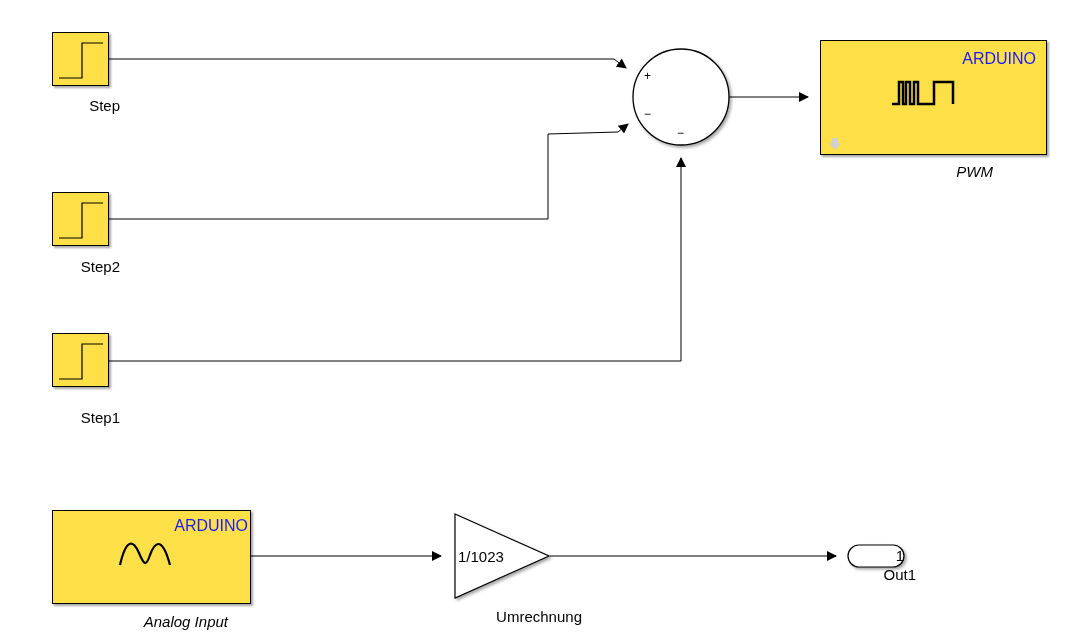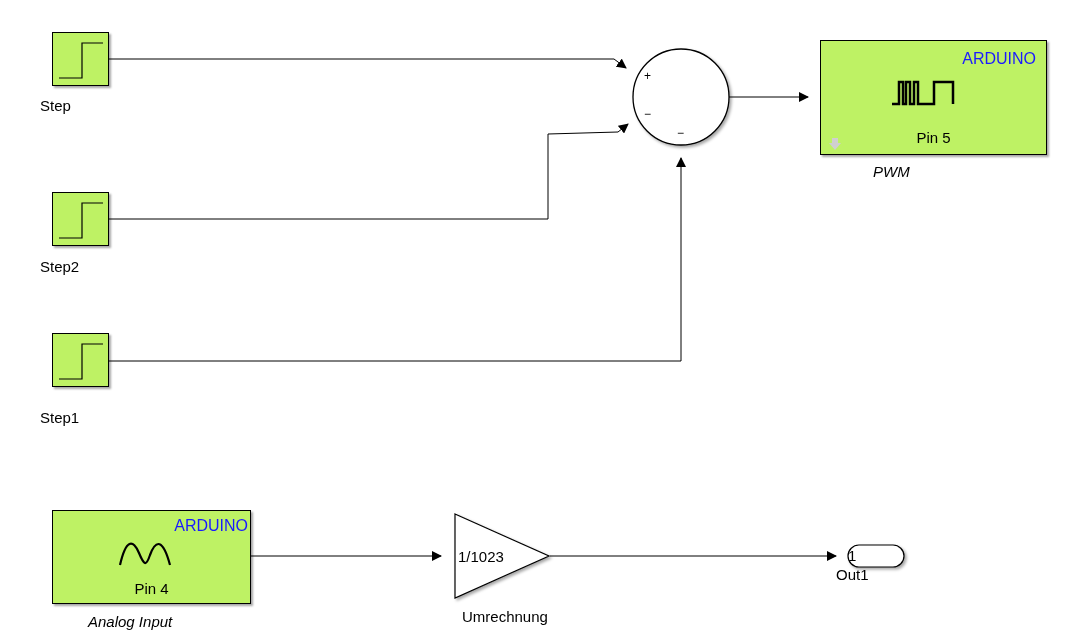--- a/index.html
+++ b/index.html
@@ -1,21 +1,21 @@
 <!DOCTYPE html>
 <html><head>
 <meta charset="utf-8">
 <style>
   html, body { margin:0; padding:0; background:#ffffff; }
   body { width:1084px; height:638px; position:relative; overflow:hidden;
          font-family:"Liberation Sans", sans-serif; color:#000; }
   #canvas { position:absolute; left:0; top:0; }
-  .blk { position:absolute; background:#bef264; border:1px solid #000;
+  .blk { position:absolute; background:#fde047; border:1px solid #000;
          box-shadow:2px 2px 2px rgba(0,0,0,0.35); box-sizing:border-box; }
-  .lbl { position:absolute; font-size:15px; text-align:left; white-space:nowrap; }
+  .lbl { position:absolute; font-size:15px; text-align:right; white-space:nowrap; }
   .ard { position:absolute; color:#1a1aff; font-size:16px; }
   .pin { position:absolute; font-size:15px; text-align:center; }
 </style>
 </head>
 <body>
 
 <svg id="canvas" width="1084" height="638">
   <defs>
     <marker id="arr" markerWidth="10" markerHeight="10" refX="9" refY="5" orient="auto" markerUnits="userSpaceOnUse">
       <path d="M0,0 L10,5 L0,10 z" fill="#000"></path>
@@ -69,33 +69,31 @@
     <path d="M6,45 L29,45 L29,10 L50,10" fill="none" stroke="#000" stroke-width="1.2"></path>
   </svg>
 </div>
 <div class="lbl" style="left:40px;top:409px;width:80px;">Step1</div>
 
 <div class="blk" style="left:820px;top:40px;width:227px;height:115px;">
   <div class="ard" style="right: 10px; top: 9px; color: rgb(26, 26, 255);">ARDUINO</div>
   <svg width="90" height="30" style="position:absolute;left:68px;top:37px;">
     <path d="M3,26 L10,26 L10,4 L14,4 L14,26 L17,26 L17,4 L21,4 L21,26 L25,26 L25,4 L29,4 L29,26 L45,26 L45,4 L64,4 L64,26" fill="none" stroke="#000" stroke-width="2.5"></path>
   </svg>
-  <div class="pin" style="left:0;width:100%;top:88px;">Pin 5</div>
   <svg width="14" height="14" style="position:absolute;left:7px;top:96px;">
     <path d="M4,1 L10,1 L10,6 L13,6 L7,13 L1,6 L4,6 z" fill="#d0d0d0"></path>
   </svg>
 </div>
 <div class="lbl" style="left:873px;top:163px;width:120px;font-style:italic;">PWM</div>
 
 <div class="blk" style="left:52px;top:510px;width:199px;height:94px;">
   <div class="ard" style="right: 2px; top: 6px; color: rgb(26, 26, 255);">ARDUINO</div>
   <svg width="70" height="30" style="position:absolute;left:65px;top:30px;">
     <path d="M2,24 C8,-2 15,-2 21,12 C26,24 28,26 32,14 C38,-2 45,-2 52,24" fill="none" stroke="#000" stroke-width="2.2"></path>
   </svg>
-  <div class="pin" style="left:0;width:100%;top:69px;">Pin 4</div>
 </div>
 <div class="lbl" style="left:88px;top:613px;width:140px;font-style:italic;">Analog Input</div>
 
 <div class="lbl" style="left:458px;top:548px;text-align:center;">1/1023</div>
 <div class="lbl" style="left:462px;top:608px;width:120px;">Umrechnung</div>
 
 <div class="lbl" style="left:848px;top:547px;width:56px;">1</div>
 <div class="lbl" style="left:836px;top:566px;width:80px;">Out1</div>
 
 </body></html>

